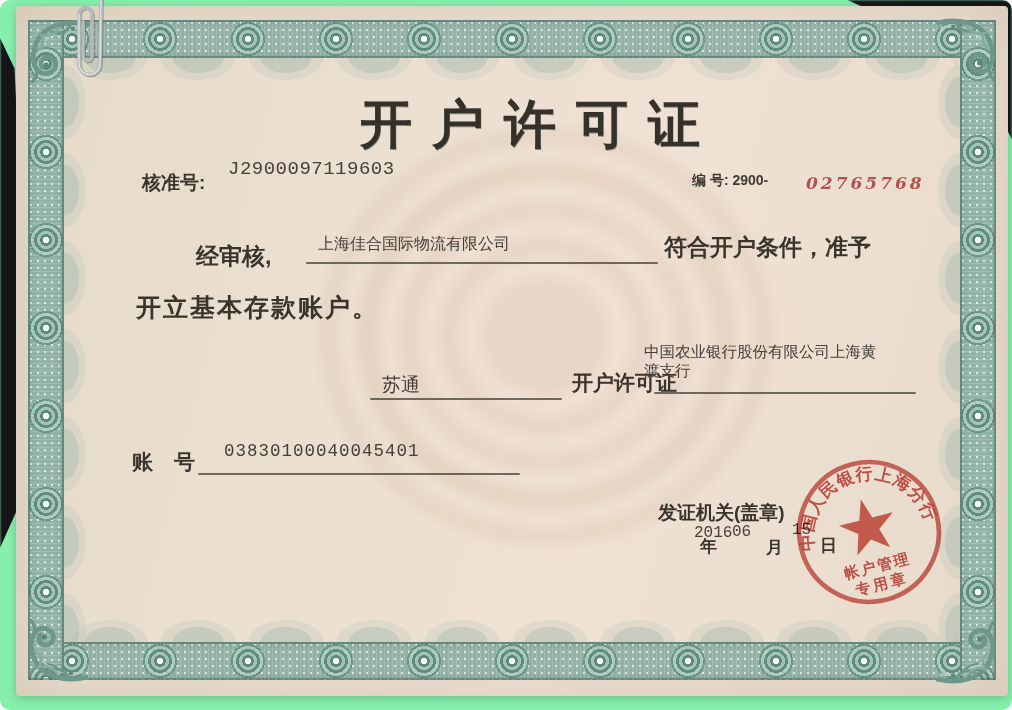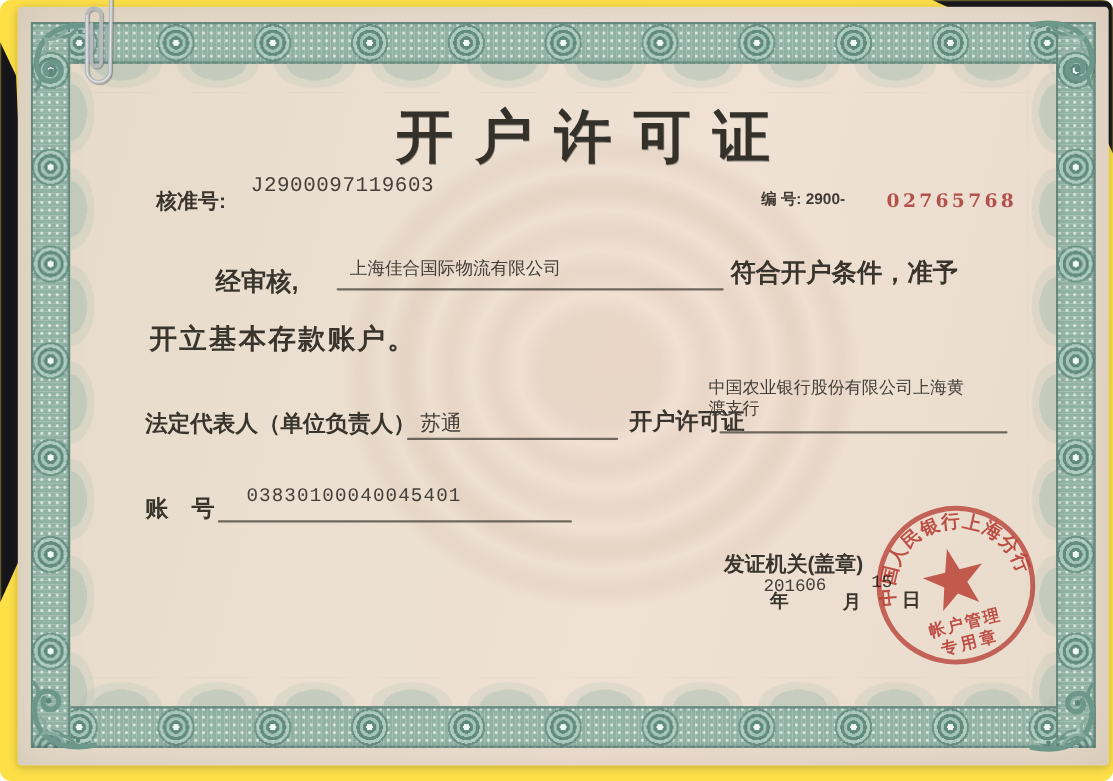--- a/index.html
+++ b/index.html
@@ -1,17 +1,17 @@
 <!DOCTYPE html>
 <html><head>
 <meta charset="utf-8">
 <style>
   * { margin:0; padding:0; box-sizing:border-box; }
   html,body { width:1012px; height:710px; background:#ffffff; font-family:"Liberation Sans", sans-serif; }
-  .photo { position:absolute; left:0; top:0; width:1012px; height:710px; background:#fde047; border-radius:10px; overflow:hidden; }
+  .photo { position:absolute; left:0; top:0; width:1012px; height:710px; background:#86efac; border-radius:10px; overflow:hidden; }
 
   
   .desk-left { position:absolute; left:0; top:38px; width:26px; height:510px; background:#15151a;
     clip-path:polygon(0 0, 56% 6%, 92% 46%, 70% 92%, 0 100%); filter:blur(1px); }
   .desk-topright { position:absolute; right:0; top:0; width:175px; height:140px; background:#17171b;
     clip-path:polygon(6% 0, 100% 0, 100% 100%, 88% 68%, 52% 24%, 20% 8%); filter:blur(1px); }
 
   
   .cert { position:absolute; left:16px; top:6px; width:992px; height:690px;
     background:
@@ -134,30 +134,29 @@
   </div>
 
   <div class="content">
 
     <div class="abs title">开户许可证</div>
 
     <div class="abs lbl" style="left:142px; top:170px; font-size:19px;">核准号:</div>
     <div class="abs val" style="left:228px; top:158px; font-size:19px; letter-spacing:0.5px;">J2900097119603</div>
 
     <div class="abs" style="left:692px; top:172px; font-size:14px; font-weight:600; color:#3f3a33;">编 号: 2900-</div>
-    <div class="abs serial-red" style="left:806px; top:173px; font-size:17px; color:#b3514d;">02765768</div>
+    <div class="abs serial-red" style="left:806px; top:173px; font-size:17px; color:#b3514d;font-style:italic;">02765768</div>
 
     <div class="abs lbl" style="left:196px; top:241px; font-size:23px;">经审核,</div>
     <div class="abs val" style="left:318px; top:234px; font-size:16px;">上海佳合国际物流有限公司</div>
     <div class="rule" style="left:306px; top:262px; width:352px;"></div>
     <div class="abs lbl" style="left:664px; top:232px; font-size:23px;">符合开户条件，准予</div>
 
     <div class="abs lbl" style="left:136px; top:291px; font-size:25px; letter-spacing:2px;">开立基本存款账户。</div>
 
-    <div class="abs lbl" style="left:132px; top:371px; font-size:20.5px;">法定代表人（单位负责人）</div>
     <div class="abs val" style="left:382px; top:372px; font-size:19px;">苏通</div>
     <div class="rule" style="left:370px; top:398px; width:192px;"></div>
 
     <div class="abs lbl" style="left:572px; top:369px; font-size:21px;">开户许可证</div>
     <div class="abs val bank-value" style="left:644px; top:344px; font-size:15.5px;">中国农业银行股份有限公司上海黄渡支行</div>
     <div class="rule" style="left:654px; top:392px; width:262px;"></div>
 
     <div class="abs lbl" style="left:132px; top:448px; font-size:21px;">账　号</div>
     <div class="abs val" style="left:224px; top:441px; font-size:17.5px; letter-spacing:1px;">03830100040045401</div>
     <div class="rule" style="left:198px; top:473px; width:322px;"></div>

